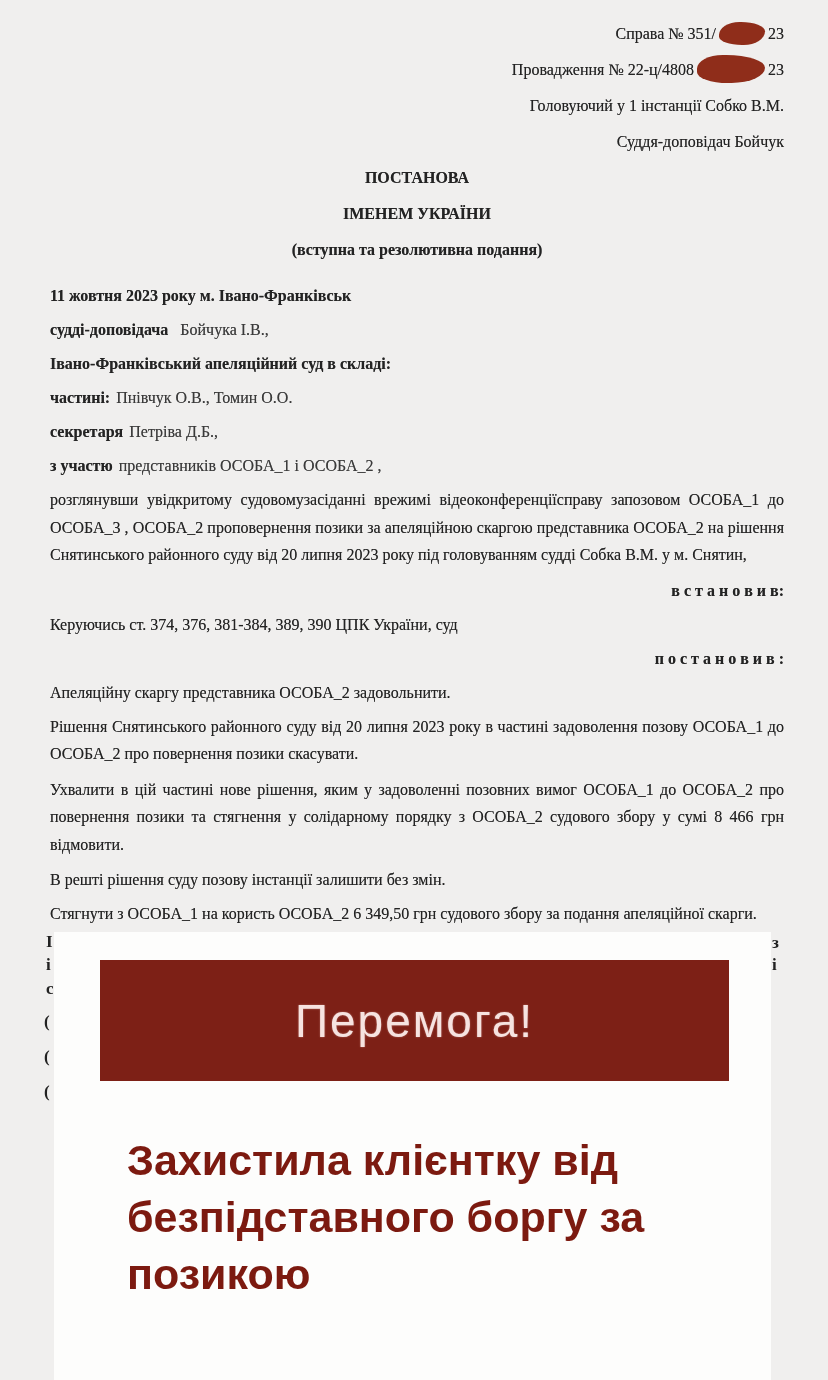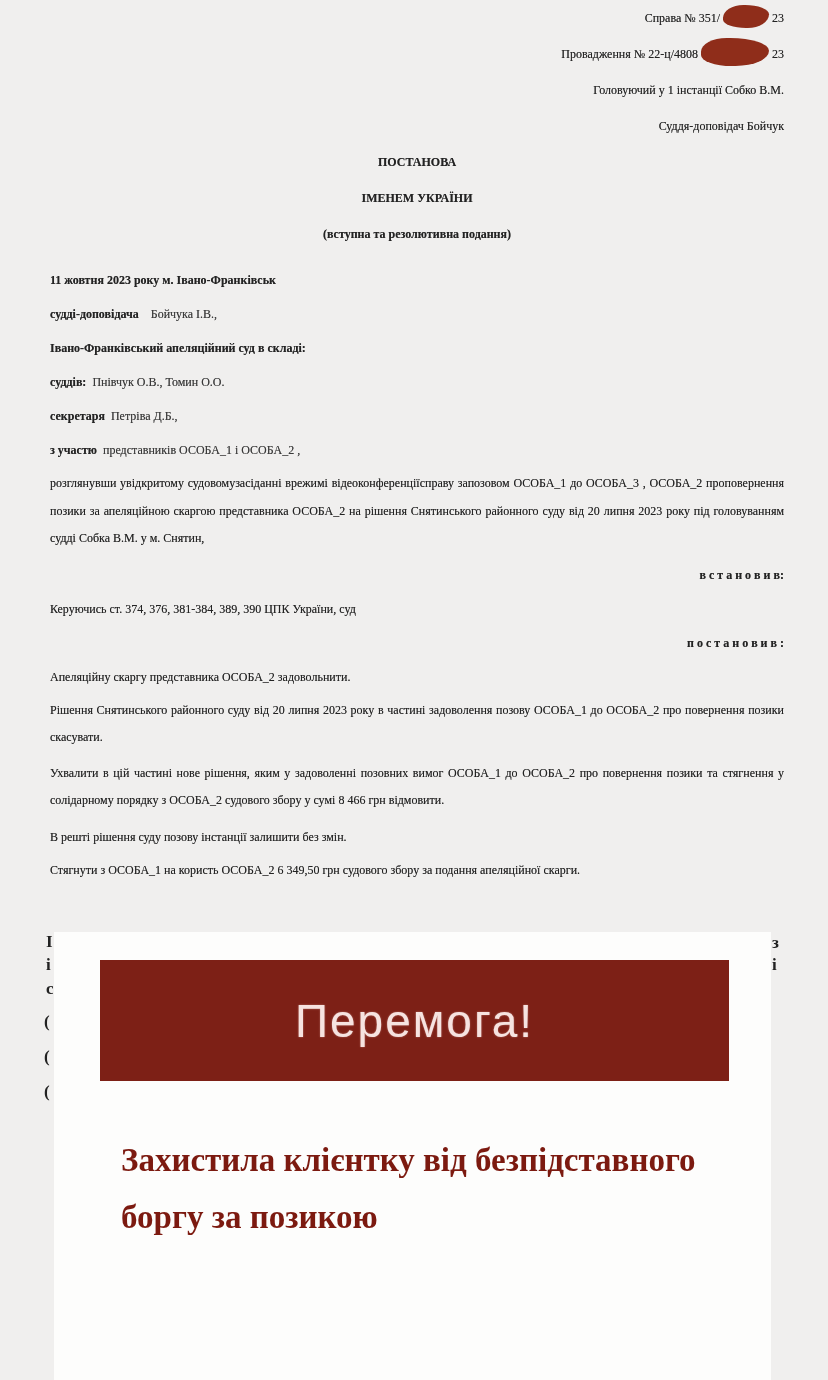--- a/index.html
+++ b/index.html
@@ -5,23 +5,23 @@
   html,body { margin:0; padding:0; }
   .page {
     position:relative;
     width:828px; height:1380px;
     background:var(--page-bg, #f0efee);
     overflow:hidden;
     font-family:"Liberation Serif", serif;
   }
   
   .doc {
-    position:absolute; left:50px; right:44px; top:0;
+    position:absolute; left:50px; right:44px; top:16px;
     color:var(--doc-text, #232323);
-    font-size:12px;
+    font-size:16px;
     text-shadow:0 0 0.5px rgba(40,40,40,0.55);
   }
   .hdr { text-align:right; }
   .hline { line-height:36px; white-space:nowrap; }
   .redact {
     display:inline-block;
     background:var(--redaction, #8f2d1a);
     vertical-align:-6px;
   }
   .redact.r1 { width:46px; height:23px; margin:0 3px; border-radius:46% 54% 48% 52% / 58% 42% 62% 38%; }
@@ -59,24 +59,24 @@
     display:flex; align-items:center; justify-content:center;
   }
   .banner-text {
     font-family:"Liberation Sans", sans-serif;
     font-size:46px; letter-spacing:2px;
     color:var(--banner-text, #f6e3e0);
     text-shadow:0 0 2px rgba(255,220,215,0.45);
   }
   .caption {
     position:absolute;
-    left:67px; top:200px;
+    left:73px; top:200px;
     width:592px;
-    font-family:Liberation Serif, serif;
-    font-size:33px; line-height:57px; font-weight:bold;
+    font-family:Liberation Sans, sans-serif;
+    font-size:43px; line-height:57px; font-weight:bold;
     color:var(--caption-text, #7c1a10);
   }
 </style>
 </head>
 <body>
 
 <div class="page">
 
   <div class="doc">
 
@@ -90,21 +90,21 @@
     <div class="title-block">
       <div>ПОСТАНОВА</div>
       <div>ІМЕНЕМ УКРАЇНИ</div>
       <div>(вступна та резолютивна подання)</div>
     </div>
 
     <div class="body-block">
       <div class="pline bold">11 жовтня 2023 року м. Івано-Франківськ</div>
       <div class="pline"><span class="lbl w">судді-доповідача</span><span class="val">Бойчука І.В.,</span></div>
       <div class="pline bold">Івано-Франківський апеляційний суд в складі:</div>
-      <div class="pline"><span class="lbl">суддів:</span><span class="val">Пнівчук О.В., Томин О.О.</span></div>
+      <div class="pline"><span class="lbl">частині:</span><span class="val">Пнівчук О.В., Томин О.О.</span></div>
       <div class="pline"><span class="lbl">секретаря</span><span class="val">Петріва Д.Б.,</span></div>
       <div class="pline"><span class="lbl">з участю</span><span class="val">представників ОСОБА_1 і ОСОБА_2 ,</span></div>
 
       <div class="just">розглянувши увідкритому судовомузасіданні врежимі відеоконференціїсправу запозовом ОСОБА_1 до ОСОБА_3 , ОСОБА_2 проповернення позики за апеляційною скаргою представника ОСОБА_2 на рішення Снятинського районного суду від 20 липня 2023 року під головуванням судді Собка В.М. у м. Снятин,</div>
 
       <div class="chead">в с т а н о в и в:</div>
       <div class="pline">Керуючись ст. 374, 376, 381-384, 389, 390 ЦПК України, суд</div>
       <div class="chead">п о с т а н о в и в :</div>
 
       <div class="pline">Апеляційну скаргу представника ОСОБА_2 задовольнити.</div>

